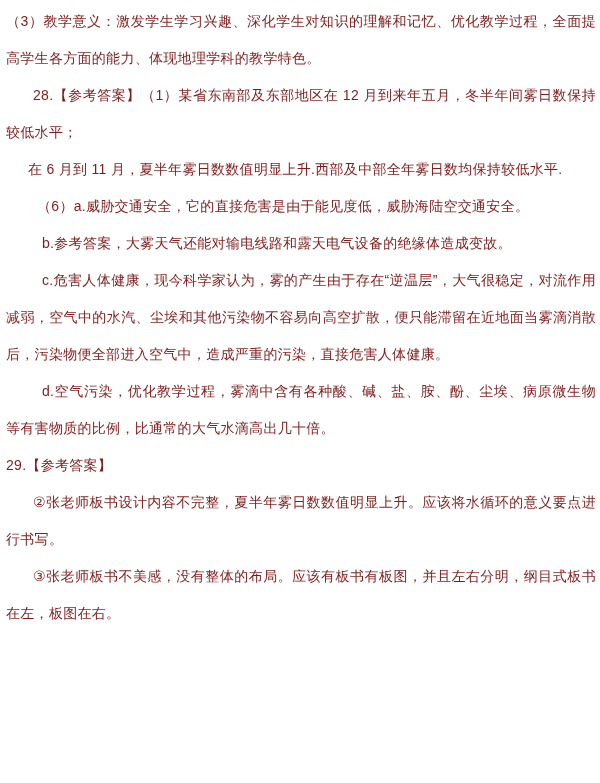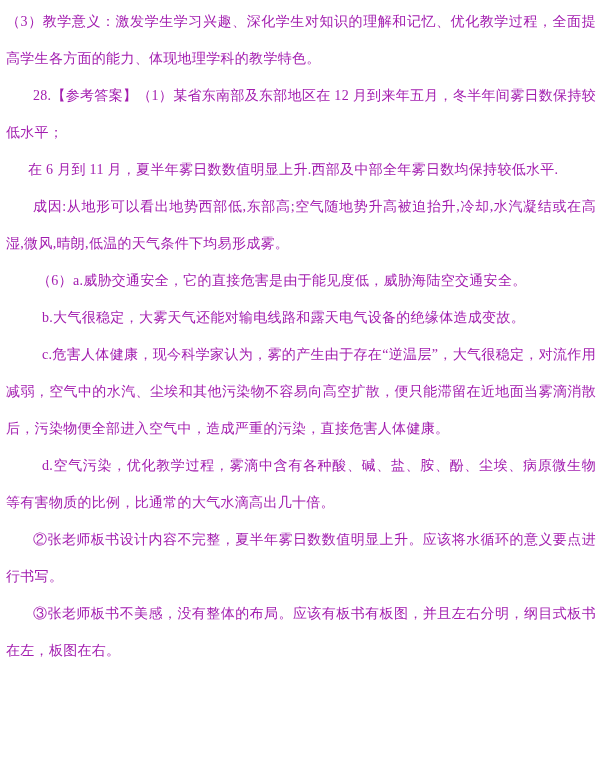--- a/index.html
+++ b/index.html
@@ -12,22 +12,21 @@
     height: 783px;
     overflow: hidden;
     font-family: "Liberation Sans", "DejaVu Sans", sans-serif;
   }
   .page {
     box-sizing: border-box;
     width: 600px;
     height: 783px;
     padding: 3px 4px 0 6px;
     background: #ffffff;
-    color: #a21caf;
-    font-family: Liberation Serif, serif;
+    color: #7f1d1d;
   }
   .para {
     margin: 0;
     font-size: 14px;
     line-height: 37px;
     font-weight: 500;
     text-align: justify;
     letter-spacing: 0.3px;
     word-break: break-all;
     overflow-wrap: anywhere;
@@ -39,21 +38,21 @@
   .i3 { text-indent: 31px; }
   .i4 { text-indent: 36px; }
 </style>
 </head>
 <body>
 
 <div class="page">
   <p class="para i0">（3）教学意义：激发学生学习兴趣、深化学生对知识的理解和记忆、优化教学过程，全面提高学生各方面的能力、体现地理学科的教学特色。</p>
   <p class="para i2">28.【参考答案】（1）某省东南部及东部地区在 12 月到来年五月，冬半年间雾日数保持较低水平；</p>
   <p class="para i1">在 6 月到 11 月，夏半年雾日数数值明显上升.西部及中部全年雾日数均保持较低水平.</p>
-  <p class="para i2">成因:从地形可以看出地势西部低,东部高;空气随地势升高被迫抬升,冷却,水汽凝结或在高湿,微风,晴朗,低温的天气条件下均易形成雾。</p>
   <p class="para i3">（6）a.威胁交通安全，它的直接危害是由于能见度低，威胁海陆空交通安全。</p>
-  <p class="para i4">b.大气很稳定，大雾天气还能对输电线路和露天电气设备的绝缘体造成变故。</p>
+  <p class="para i4">b.参考答案，大雾天气还能对输电线路和露天电气设备的绝缘体造成变故。</p>
   <p class="para i4">c.危害人体健康，现今科学家认为，雾的产生由于存在“逆温层”，大气很稳定，对流作用减弱，空气中的水汽、尘埃和其他污染物不容易向高空扩散，便只能滞留在近地面当雾滴消散后，污染物便全部进入空气中，造成严重的污染，直接危害人体健康。</p>
   <p class="para i4">d.空气污染，优化教学过程，雾滴中含有各种酸、碱、盐、胺、酚、尘埃、病原微生物等有害物质的比例，比通常的大气水滴高出几十倍。</p>
+  <p class="para i0">29.【参考答案】</p>
   <p class="para i2">②张老师板书设计内容不完整，夏半年雾日数数值明显上升。应该将水循环的意义要点进行书写。</p>
   <p class="para i2">③张老师板书不美感，没有整体的布局。应该有板书有板图，并且左右分明，纲目式板书在左，板图在右。</p>
 
 </div>
 
 </body></html>

